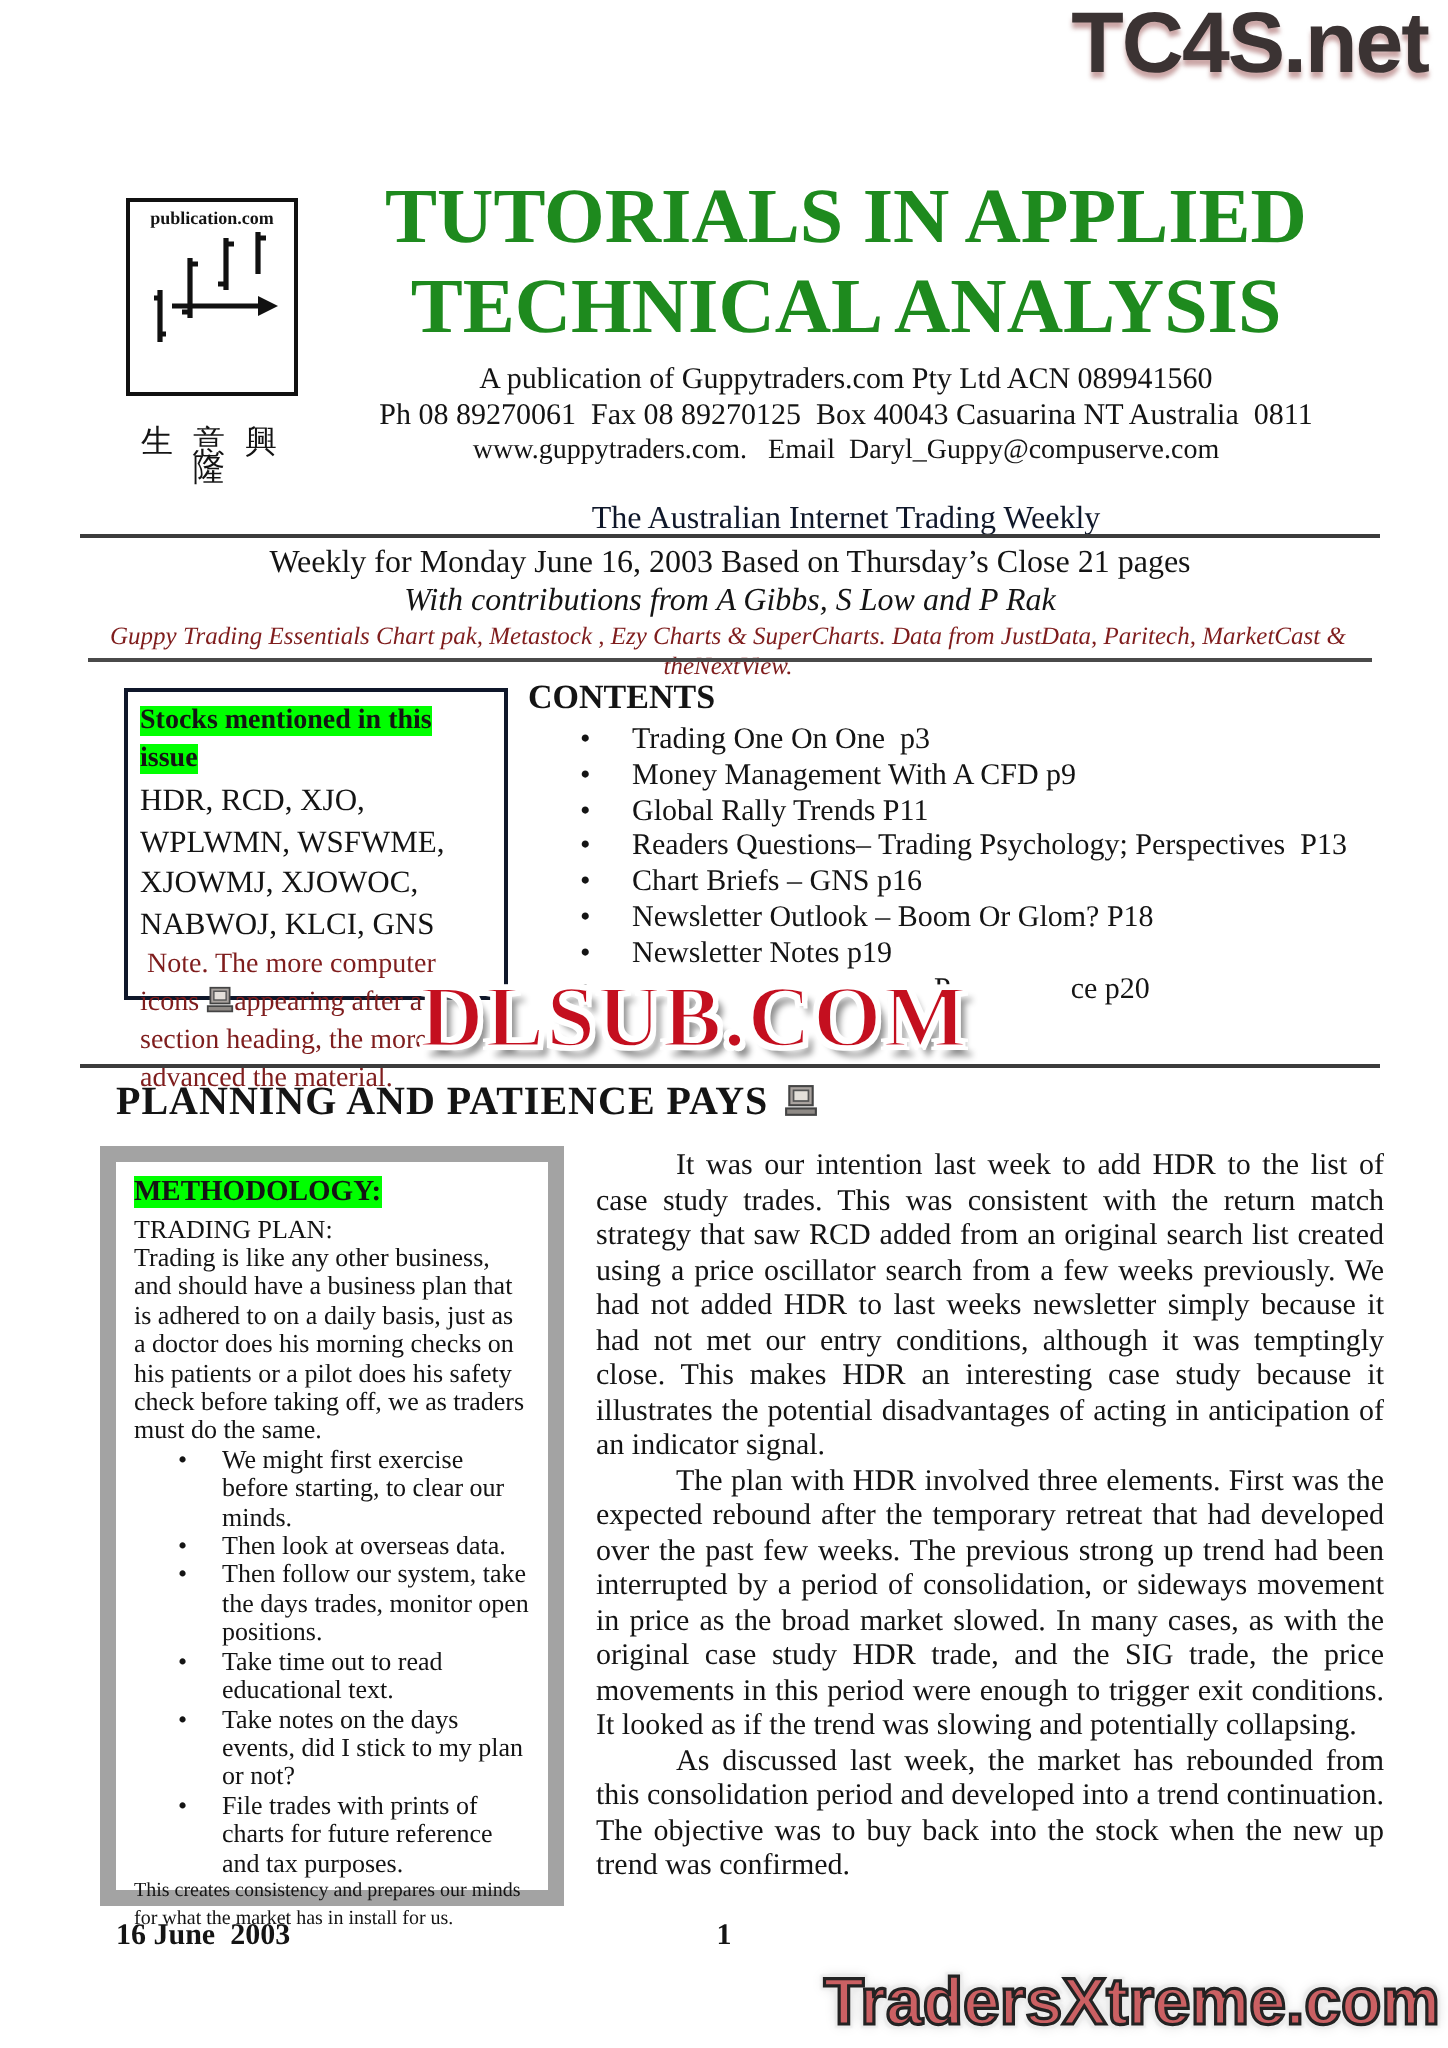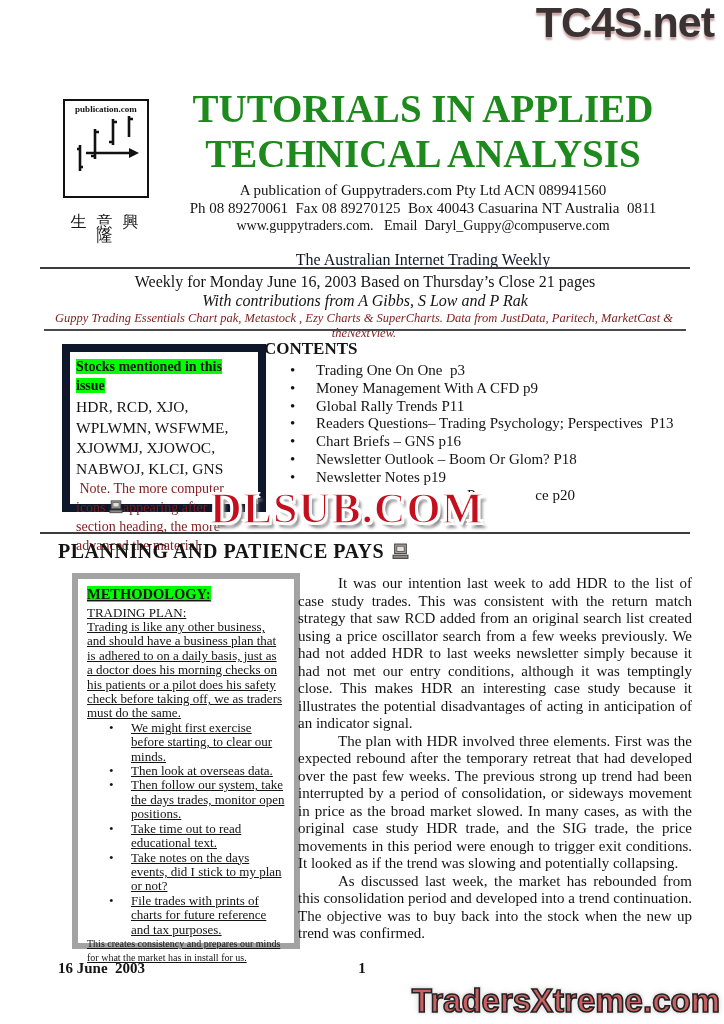--- a/index.html
+++ b/index.html
@@ -33,21 +33,21 @@
 
   .weekly{position:absolute;left:40px;top:273px;width:650px;text-align:center;
           font-size:16px;white-space:pre-wrap;}
   .contrib{position:absolute;left:40px;top:292px;width:650px;text-align:center;
            font-size:16px;font-style:italic;}
   .tools{position:absolute;left:30px;top:311px;width:668px;text-align:center;
          font-size:12.5px;font-style:italic;color:#7f1d1d;}
 
   
   .stocksbox{position:absolute;left:62px;top:344px;width:176px;height:142px;
-             border:8px solid #0f172a;padding:5px 6px;}
+             border:2px solid #0f172a;padding:5px 6px;}
   .stocks-h{display:inline;background:#00ff00;font-weight:bold;font-size:14px;line-height:18px;}
   .tickers{font-size:15.5px;line-height:20.5px;margin-top:2px;}
   .note{color:#7f1d1d;font-size:14px;line-height:19px;white-space:pre-wrap;}
   .note svg{vertical-align:-2px;}
 
   
   .contents{position:absolute;left:264px;top:339px;width:436px;}
   .contents-h{font-weight:bold;font-size:17px;line-height:20px;}
   .toc{margin-top:3px;}
   .toc-row{position:relative;padding-left:52px;font-size:15px;line-height:17.8px;
@@ -61,22 +61,22 @@
              font-weight:bold;font-size:44px;line-height:48px;letter-spacing:1px;color:#c40f1f;
              -webkit-text-stroke:1.5px #ffffff;
              text-shadow:-2px -2px 0 #fff,2px -2px 0 #fff,-2px 2px 0 #fff,2px 2px 0 #fff,
                          4px 5px 3px #8f8f8f;}
 
   
   .article-h{position:absolute;left:58px;top:540px;font-size:20px;font-weight:bold;
              letter-spacing:.5px;}
   .article-h svg{vertical-align:-2px;margin-left:8px;}
 
-  .methbox{position:absolute;left:72px;top:573px;width:198px;height:352px;
-           border:6px solid #a3a3a3;padding:6px 9px;text-decoration:underline;}
+  .methbox{position:absolute;left:50px;top:573px;width:198px;height:352px;
+           border:8px solid #a3a3a3;padding:6px 9px;}
   .meth-h{display:inline;background:#00ff00;font-weight:bold;font-size:14.5px;line-height:17px;}
   .meth-sub{font-size:13px;line-height:15px;margin-top:2px;}
   .meth-p{font-size:13px;line-height:14.4px;}
   .meth-li{position:relative;padding-left:44px;font-size:13px;line-height:14.4px;}
   .meth-li::before{content:"\2022";position:absolute;left:22px;}
   .meth-close{font-size:10px;line-height:14.4px;}
 
   .bodycol{position:absolute;left:298px;top:575px;width:394px;font-size:15px;
            line-height:17.5px;text-align:justify;}
   .bodycol p{margin:0;text-indent:40px;}

